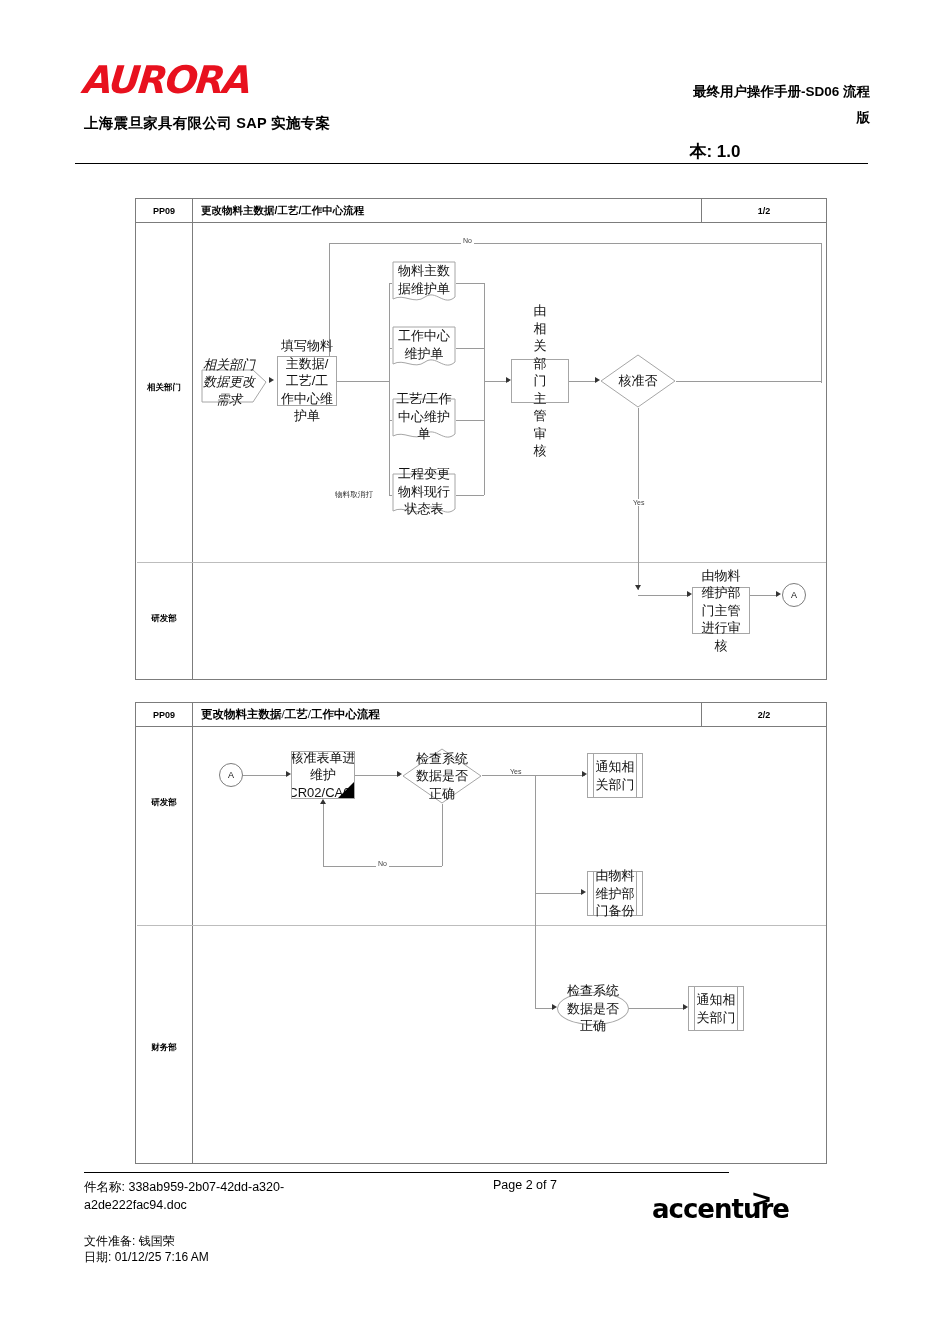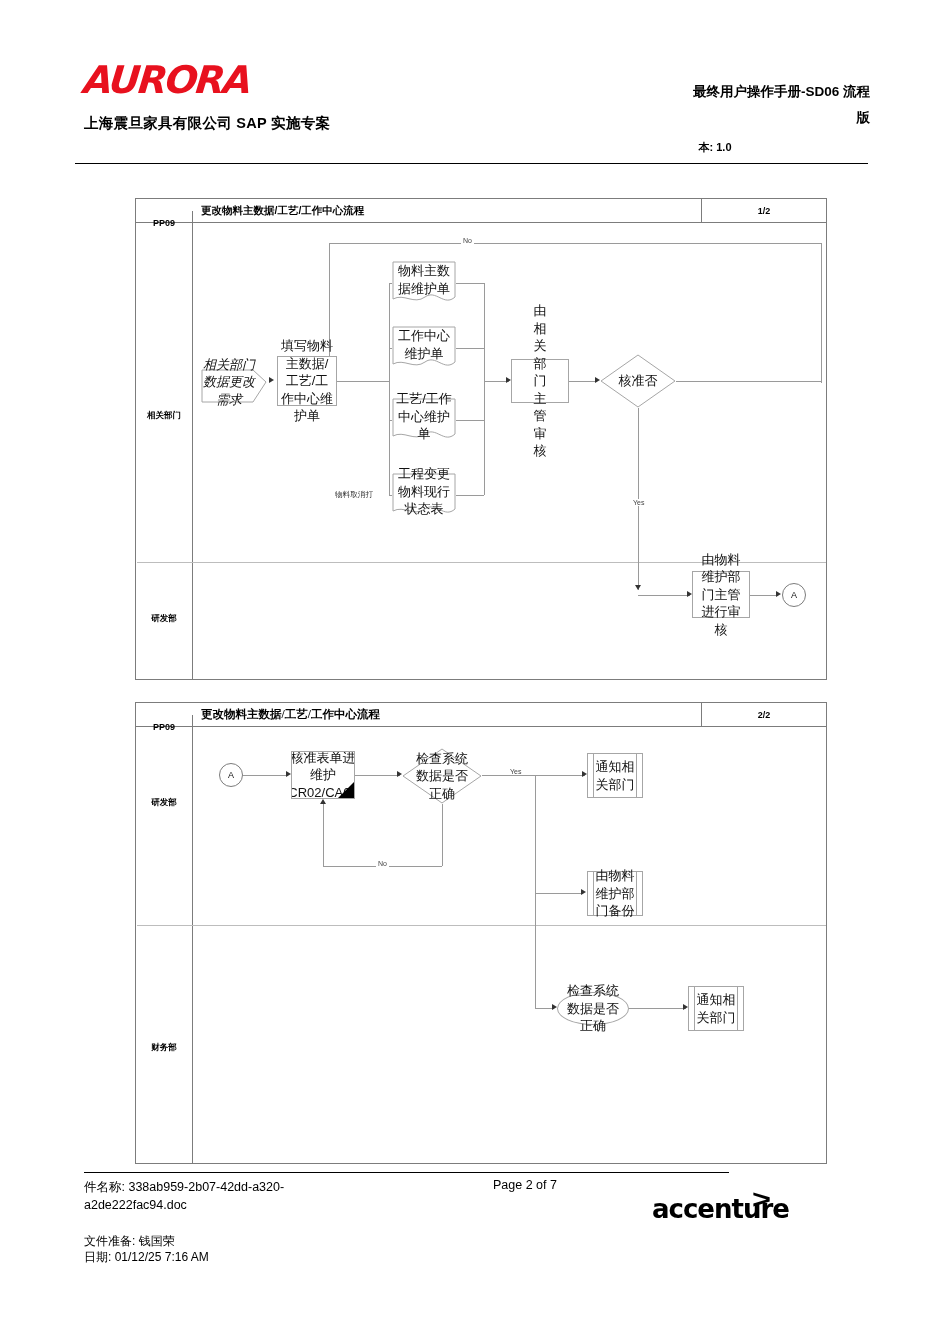--- a/index.html
+++ b/index.html
@@ -6,27 +6,27 @@
   body{width:950px;height:1344px;font-family:"Liberation Sans",sans-serif;color:#000;position:relative;overflow:hidden;}
 
   .page{position:relative;width:950px;height:1344px;}
 
   
   .header{position:absolute;left:0;top:0;width:950px;height:170px;}
   .logo-aurora{position:absolute;left:84px;top:58px;font-size:38px;font-weight:bold;color:#e8111e;
      font-family:"DejaVu Sans",sans-serif;letter-spacing:-2px;font-style:italic;transform:skewX(-6deg);}
   .company-line{position:absolute;left:84px;top:114px;font-size:14.5px;font-weight:bold;letter-spacing:0.3px;}
   .hdr-right{position:absolute;left:560px;top:82px;width:310px;text-align:right;font-size:13.5px;font-weight:bold;line-height:1.55;}
-  .hdr-ver{position:absolute;left:560px;top:140px;width:310px;text-align:center;font-size:11px;font-weight:bold;}
+  .hdr-ver{position:absolute;left:560px;top:140px;width:310px;text-align:center;font-size:17px;font-weight:bold;}
   .hdr-rule{position:absolute;left:75px;top:163px;width:793px;height:0;border-top:1.6px solid #000;}
 
   
   .fc{position:absolute;border:1px solid #7c7c7c;background:#fff;}
   .fc-head{position:relative;height:23px;border-bottom:1px solid #7c7c7c;}
-  .fc-code{position:absolute;left:0;top:12px;width:56px;height:23px;border-right:1px solid #7c7c7c;
+  .fc-code{position:absolute;left:0;top:0;width:56px;height:23px;border-right:1px solid #7c7c7c;
      display:flex;align-items:center;justify-content:center;font-size:9px;font-weight:bold;}
   .fc-title{position:absolute;left:57px;top:0;height:23px;display:flex;align-items:center;
      padding-left:8px;font-size:10.5px;font-weight:bold;}
   .fc-page{position:absolute;right:0;top:0;width:124px;height:23px;border-left:1px solid #7c7c7c;
      display:flex;align-items:center;justify-content:center;font-size:9px;font-weight:bold;}
 
   .lane-col{position:absolute;left:0;top:23px;width:56px;bottom:0;border-right:1px solid #7c7c7c;}
   .lane-label{position:absolute;width:56px;text-align:center;font-size:8.5px;font-weight:bold;}
   .lane-div{position:absolute;left:0;right:0;height:0;border-top:1px solid #bdbdbd;}
 
@@ -90,21 +90,21 @@
   </div>
 
   <div class="fc" style="left:135px;top:198px;width:690px;height:480px;">
     <div class="fc-head">
       <div class="fc-code">PP09</div>
       <div class="fc-title">更改物料主数据/工艺/工作中心流程</div>
       <div class="fc-page">1/2</div>
     </div>
 
     <div class="lane-col">
-      <div class="lane-label" style="top:188px;">相关部门</div>
+      <div class="lane-label" style="top:160px;">相关部门</div>
       <div class="lane-label" style="top:391px;">研发部</div>
     </div>
     <div class="lane-div" style="top:363px;left:1px;"></div>
 
     <div class="ln lnv" style="left:193px;top:44px;height:115px;"></div>
     <div class="ln lnh" style="left:193px;top:44px;width:492px;"></div>
     <div class="ln lnv" style="left:685px;top:44px;height:140px;"></div>
     <div class="arw arw-d" style="left:190px;top:157px;"></div>
     <div class="lbl" style="left:325px;top:38px;">No</div>
 
@@ -184,21 +184,21 @@
     </div>
 
     <div class="ln lnh" style="left:540px;top:182px;width:145px;"></div>
 
     <div class="ln lnv" style="left:502px;top:209px;height:182px;"></div>
     <div class="lbl" style="left:495px;top:300px;">Yes</div>
     <div class="arw arw-d" style="left:499px;top:386px;"></div>
 
     <div class="ln lnh" style="left:502px;top:396px;width:52px;"></div>
     <div class="arw arw-r" style="left:551px;top:392px;"></div>
-    <div class="shape proc" style="left:556px;top:372px;width:58px;height:47px;padding:2px 3px;">
+    <div class="shape proc" style="left:556px;top:388px;width:58px;height:47px;padding:2px 3px;">
       <span>由物料维护部门主管进行审核</span>
     </div>
     <div class="ln lnh" style="left:614px;top:396px;width:28px;"></div>
     <div class="arw arw-r" style="left:640px;top:392px;"></div>
     <div class="shape circ" style="left:646px;top:384px;width:24px;height:24px;">
       <span>A</span>
     </div>
   </div>
 
   <div class="fc" style="left:135px;top:702px;width:690px;height:460px;">

